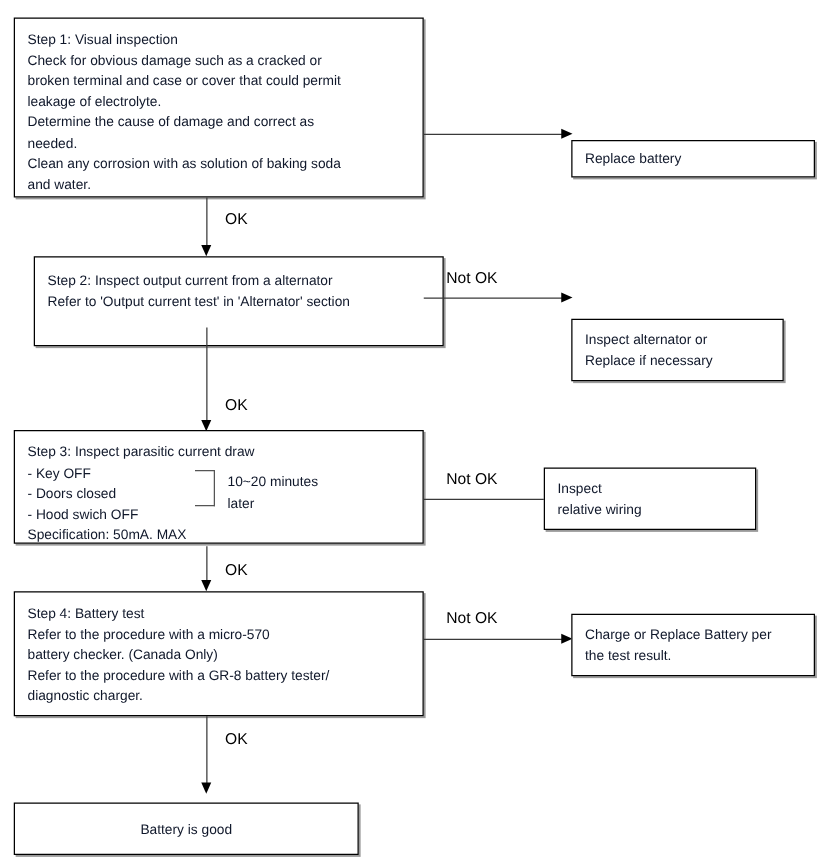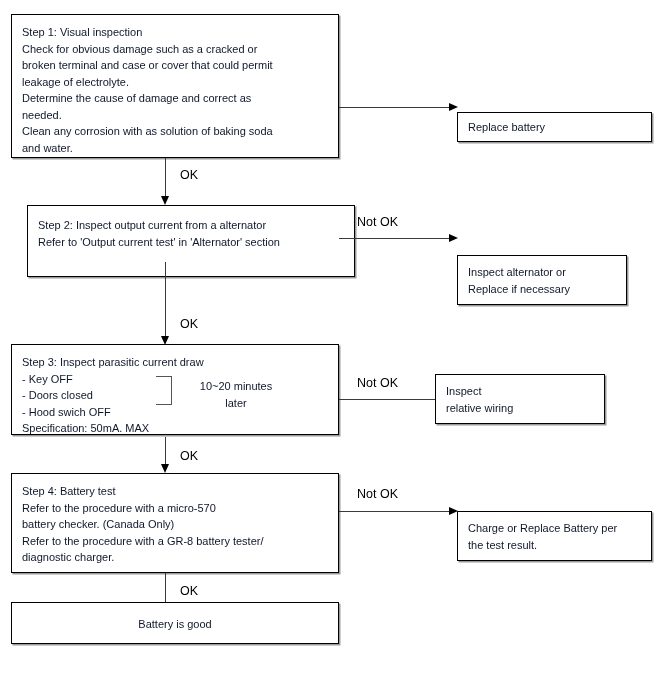--- a/index.html
+++ b/index.html
@@ -123,21 +123,21 @@
   <div class="arrow-down" style="left:161px; top:336px;"></div>
   <div class="label" style="left:180px; top:316px;">OK</div>
 
   <div class="box" style="left:11px; top:344px; width:328px; height:91px;">
     <div class="box-text" style="left:10px; top:9px; right:6px;">Step 3: Inspect parasitic current draw
  - Key OFF
  - Doors closed
  - Hood swich OFF
    Specification: 50mA. MAX</div>
     <div class="bracket" style="left:144px; top:31px; width:16px; height:29px;"></div>
-    <div class="box-text" style="left:170px; top:33px; text-align:center; width:108px;">10~20 minutes
+    <div class="box-text" style="left:170px; top:33px; width:108px;">10~20 minutes
 later</div>
   </div>
 
   <div class="hline" style="left:339px; top:399px; width:113px;"></div>
   <div class="arrow-right" style="left:449px; top:394.5px;"></div>
   <div class="label" style="left:357px; top:375px;">Not OK</div>
 
   <div class="box" style="left:435px; top:374px; width:170px; height:50px;">
     <div class="box-text" style="left:10px; top:8px; right:6px;">Inspect
 relative wiring</div>
@@ -152,26 +152,26 @@
 Refer to the procedure with a micro-570
 battery checker. (Canada Only)
 Refer to the procedure with a GR-8 battery tester/
 diagnostic charger.</div>
   </div>
 
   <div class="hline" style="left:339px; top:511px; width:113px;"></div>
   <div class="arrow-right" style="left:449px; top:506.5px;"></div>
   <div class="label" style="left:357px; top:486px;">Not OK</div>
 
-  <div class="box" style="left:457px; top:491px; width:195px; height:50px;margin-top:20px;">
+  <div class="box" style="left:457px; top:491px; width:195px; height:50px;">
     <div class="box-text" style="left:10px; top:8px; right:6px;">Charge or Replace Battery per
 the test result.</div>
   </div>
 
   <div class="vline" style="left:165px; top:573px; width:1px; height:54px;"></div>
   <div class="arrow-down" style="left:161px; top:626px;"></div>
   <div class="label" style="left:180px; top:583px;">OK</div>
 
-  <div class="box" style="left:11px; top:602px; width:328px; height:42px;">
+  <div class="box" style="left:11px; top:642px; width:276px; height:42px;">
     <div class="box-text centered" style="left:0; top:13px;">Battery is good</div>
   </div>
 
 </div>
 
 </body></html>

